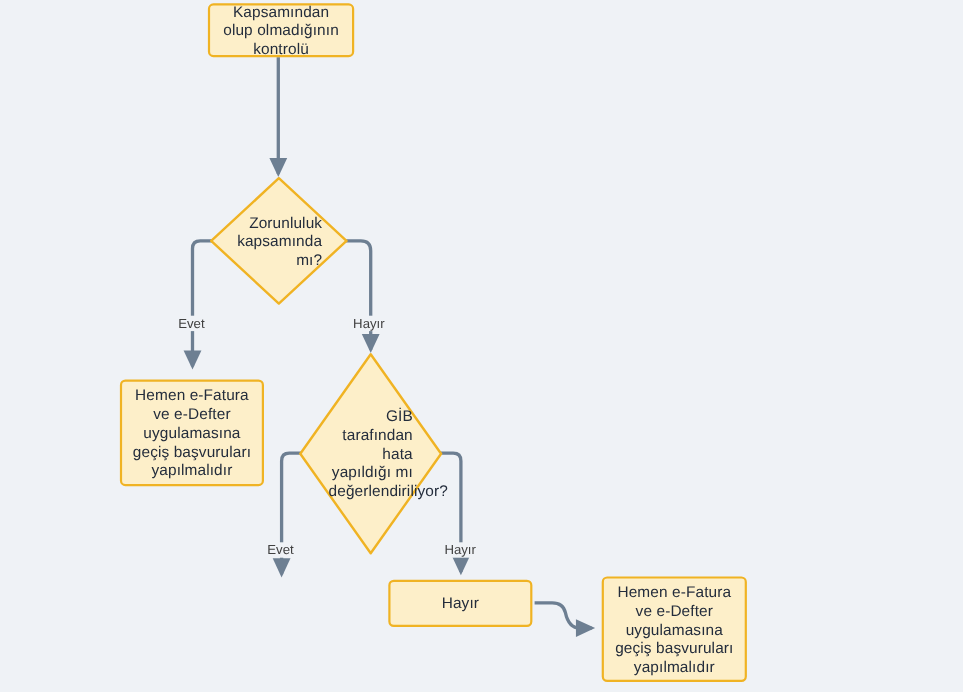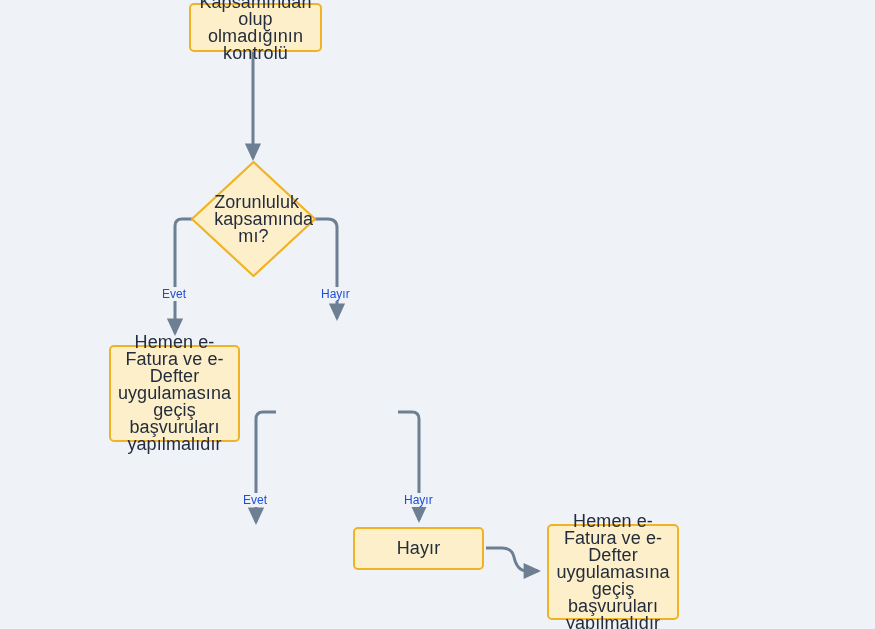--- a/index.html
+++ b/index.html
@@ -27,21 +27,21 @@
     pointer-events: none;
   }
   .node {
     position: absolute;
     box-sizing: border-box;
     display: flex;
     align-items: center;
     justify-content: center;
     text-align: center;
     color: #242d3c;
-    font-size: 18px;
+    font-size: 14px;
     line-height: 17px;
     letter-spacing: 0.1px;
   }
   .node.box {
     background: #fdefc9;
     border: 2px solid #f0b323;
     border-radius: 5px;
     padding: 4px 8px;
   }
   .node.diamond-wrap {
@@ -52,25 +52,25 @@
     position: absolute;
     left: 0;
     top: 0;
     width: 100%;
     height: 100%;
   }
   .diamond-label {
     position: relative;
     z-index: 2;
     width: 62%;
-    text-align: center;
+    text-align: right;
   }
   .edge-label {
     position: absolute;
-    color: #1d4ed8;
+    color: #404040;
     font-size: 12px;
     line-height: 14px;
     background: #eff2f6;
     padding: 0 3px;
     white-space: nowrap;
   }
 </style>
 </head>
 <body>
 
@@ -104,20 +104,26 @@
     <svg class="diamond-shape" viewBox="0 0 127 118" preserveAspectRatio="none">
       <polygon points="63.5,2 125,59 63.5,116 2,59" fill="#fdefc9" stroke="#f0b323" stroke-width="2.2" stroke-linejoin="round"></polygon>
     </svg>
     <span class="diamond-label">Zorunluluk kapsamında mı?</span>
   </div>
 
   <div class="node box" style="left:109px; top:345px; width:131px; height:97px;">
     <span>Hemen e-Fatura ve e-Defter uygulamasına geçiş başvuruları yapılmalıdır</span>
   </div>
 
+  <div class="node diamond-wrap" style="left:271px; top:320px; width:132px; height:185px;">
+    <svg class="diamond-shape" viewBox="0 0 132 185" preserveAspectRatio="none">
+      <polygon points="66,2 130,92.5 66,183 2,92.5" fill="#fdefc9" stroke="#f0b323" stroke-width="2.2" stroke-linejoin="round"></polygon>
+    </svg>
+    <span class="diamond-label" style="width:58%;">GİB tarafından hata yapıldığı mı değerlendiriliyor?</span>
+  </div>
 
 
   <div class="node box" style="left:353px; top:527px; width:131px; height:43px;">
     <span>Hayır</span>
   </div>
 
   <div class="node box" style="left:547px; top:524px; width:132px; height:96px;">
     <span>Hemen e-Fatura ve e-Defter uygulamasına geçiş başvuruları yapılmalıdır</span>
   </div>
 

